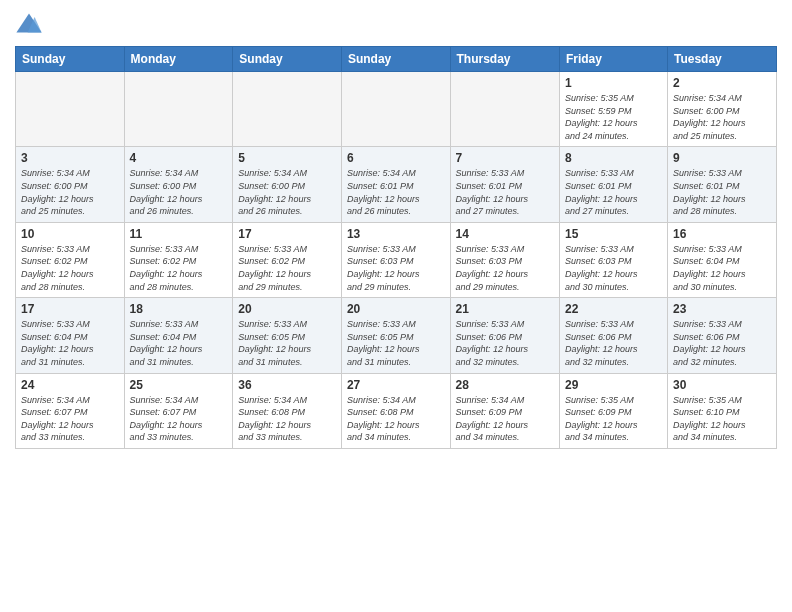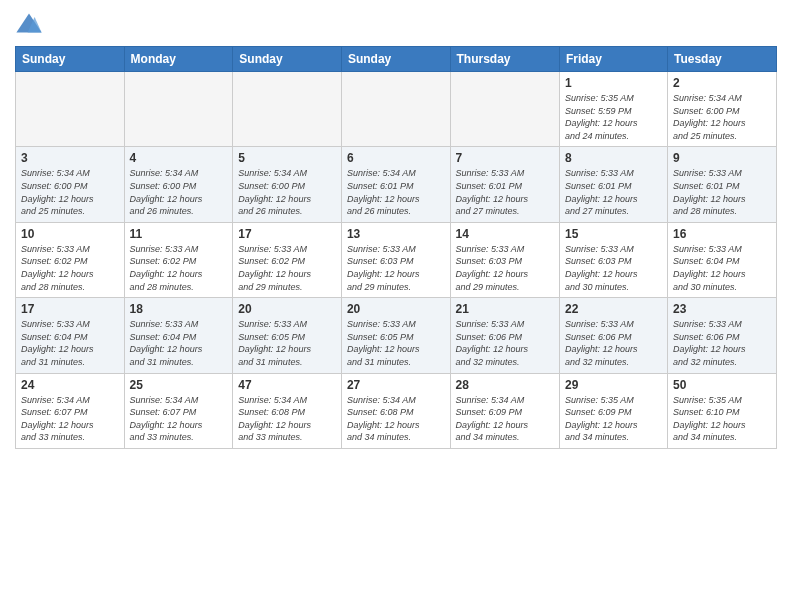--- a/index.html
+++ b/index.html
@@ -318,21 +318,21 @@
 and 33 minutes.</div>
           </td>
           <td>
             <span class="day-number">25</span>
             <div class="day-info" style="white-space: pre-line;">Sunrise: 5:34 AM
 Sunset: 6:07 PM
 Daylight: 12 hours
 and 33 minutes.</div>
           </td>
           <td>
-            <span class="day-number">47</span>
+            <span class="day-number">36</span>
             <div class="day-info" style="white-space: pre-line;">Sunrise: 5:34 AM
 Sunset: 6:08 PM
 Daylight: 12 hours
 and 33 minutes.</div>
           </td>
           <td>
             <span class="day-number">27</span>
             <div class="day-info" style="white-space: pre-line;">Sunrise: 5:34 AM
 Sunset: 6:08 PM
 Daylight: 12 hours
@@ -346,21 +346,21 @@
 and 34 minutes.</div>
           </td>
           <td>
             <span class="day-number">29</span>
             <div class="day-info" style="white-space: pre-line;">Sunrise: 5:35 AM
 Sunset: 6:09 PM
 Daylight: 12 hours
 and 34 minutes.</div>
           </td>
           <td>
-            <span class="day-number">50</span>
+            <span class="day-number">30</span>
             <div class="day-info" style="white-space: pre-line;">Sunrise: 5:35 AM
 Sunset: 6:10 PM
 Daylight: 12 hours
 and 34 minutes.</div>
           </td>
         </tr>
       </tbody>
   </table>
 </div>
 

